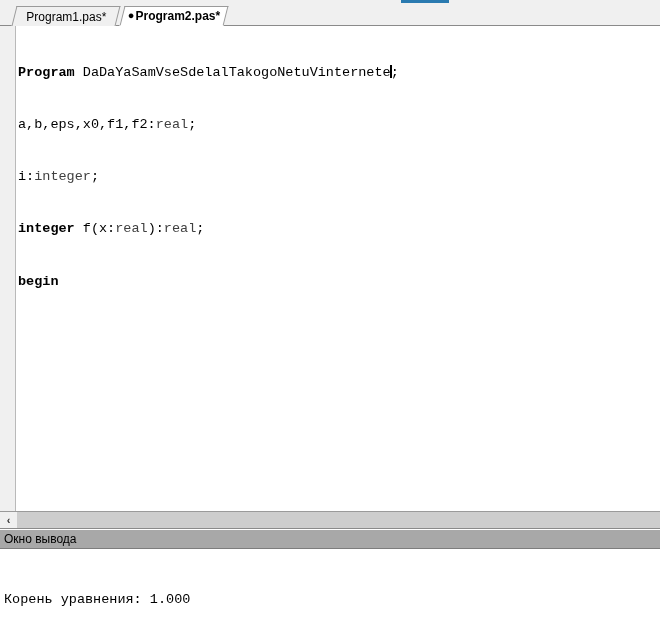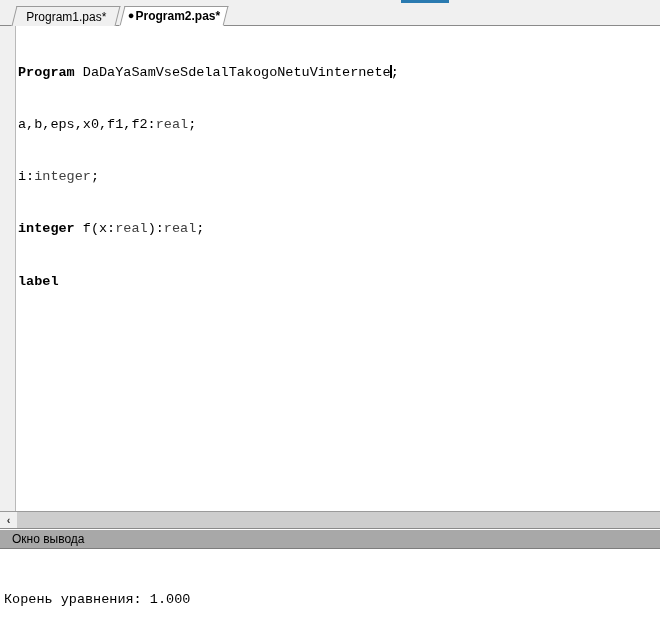--- a/index.html
+++ b/index.html
@@ -141,21 +141,21 @@
   
   #output-header {
     position: absolute;
     left: 0; top: 530px;
     width: 660px; height: 19px;
     background: #a8a8a8;
     border-bottom: 1px solid #7d7d7d;
     box-sizing: border-box;
     display: flex;
     align-items: center;
-    padding-left: 12px;
+    padding-left: 4px;
     font-size: 12px;
     color: #000;
   }
   #output-body {
     position: absolute;
     left: 0; top: 550px;
     width: 660px; height: 93px;
     background: #ffffff;
     box-sizing: border-box;
   }
@@ -191,21 +191,21 @@
   </div>
 </div>
 
 <div id="editor">
   <div id="gutter"></div>
   <div id="code">
     <div class="ln"><span class="kw">Program</span> DaDaYaSamVseSdelalTakogoNetuVinternete<span class="caret"></span>;</div>
     <div class="ln">a,b,eps,x0,f1,f2:<span class="typ">real</span>;</div>
     <div class="ln">i:<span class="typ">integer</span>;</div>
     <div class="ln"><span class="kw">integer</span> f(x:<span class="typ">real</span>):<span class="typ">real</span>;</div>
-    <div class="ln"><span class="kw">label</span></div>
+    <div class="ln"><span class="kw">begin</span></div>
     
     
     
     
     
     
     
     
     
     

